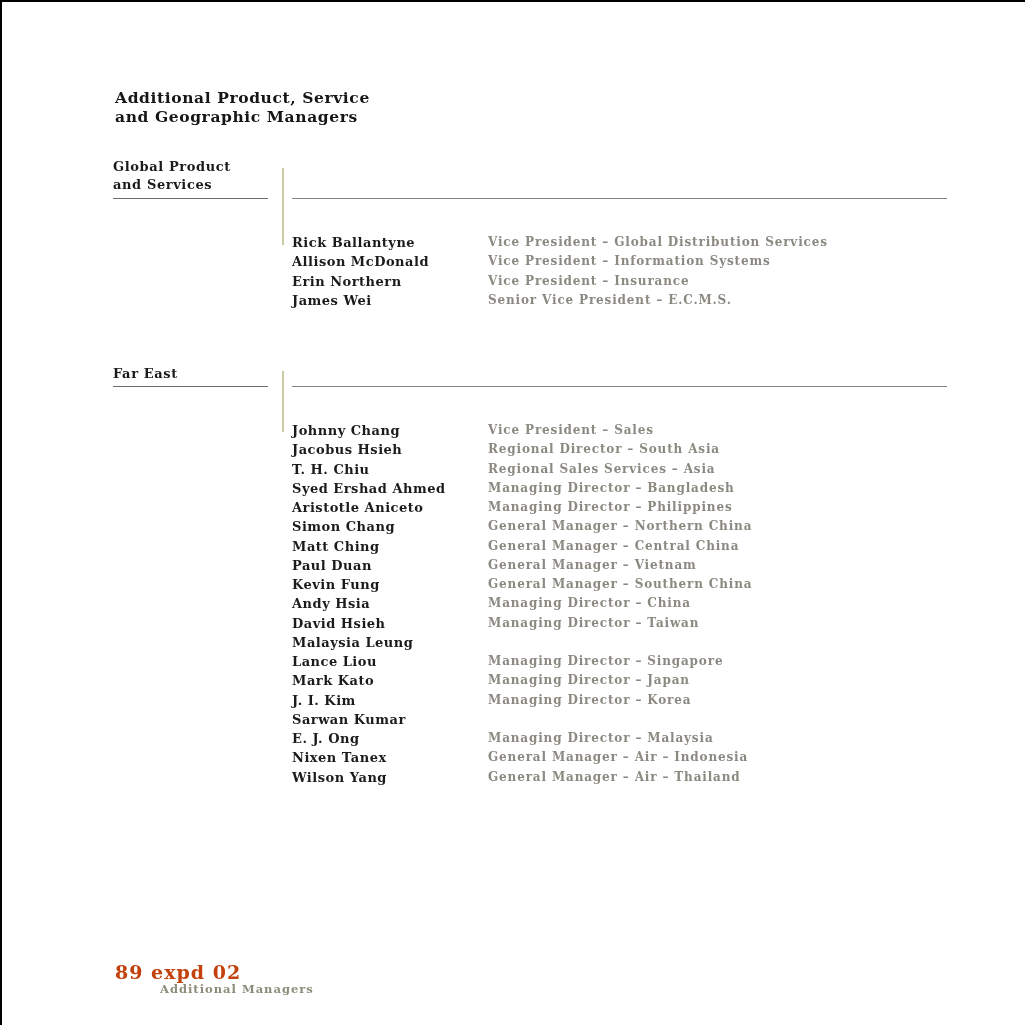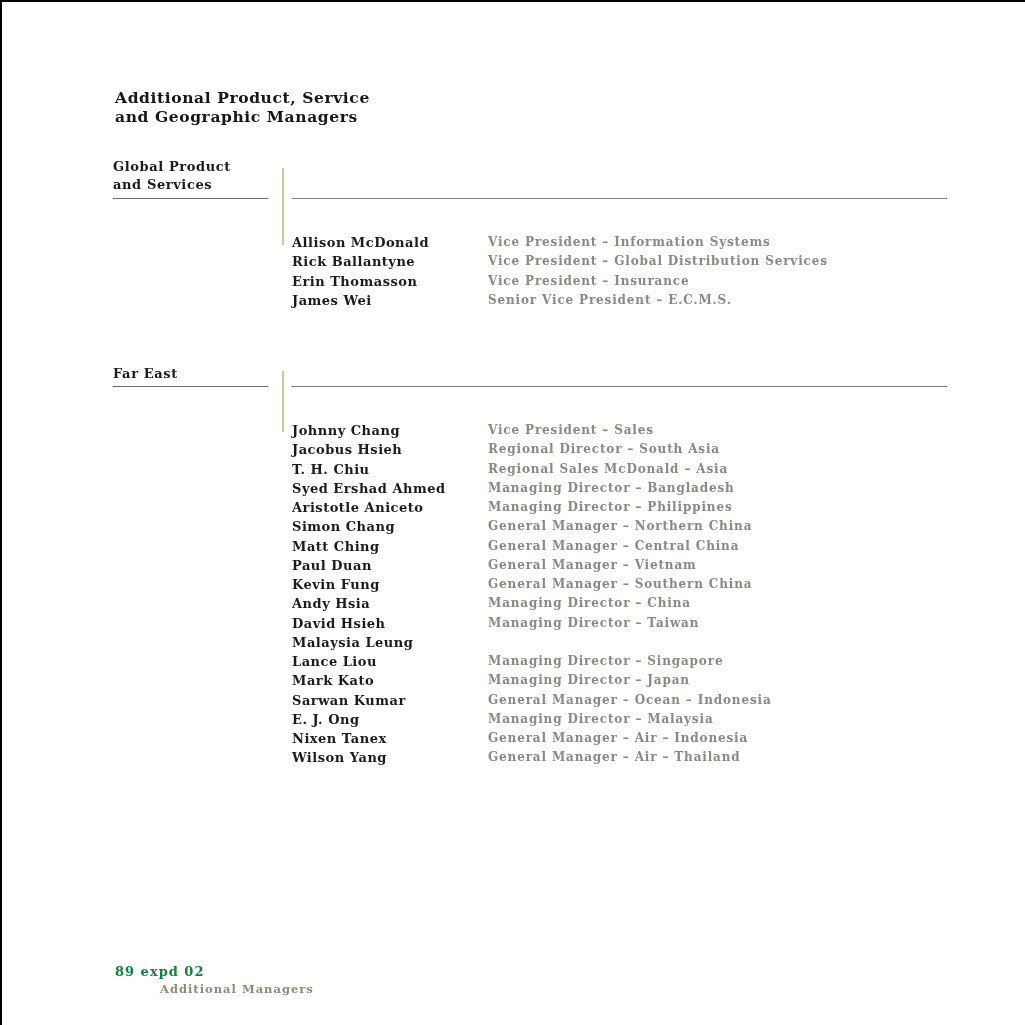--- a/index.html
+++ b/index.html
@@ -54,21 +54,21 @@
     font-size: 13px; font-weight: 700; color: #1b1b1b;
     letter-spacing: 0.5px; white-space: nowrap;
   }
   .person-title {
     font-size: 12px; font-weight: 700; color: #8b8980;
     letter-spacing: 0.85px; white-space: nowrap;
   }
 
   .footer { position: absolute; left: 115px; top: 963px; }
   .footer-code {
-    font-size: 13px; font-weight: 700; color: #15803d;
+    font-size: 19px; font-weight: 700; color: #c2410c;
     letter-spacing: 1px; line-height: 18px;
   }
   .footer-label {
     margin-left: 45px;
     font-size: 11.5px; font-weight: 700; color: #8d8c7a;
     letter-spacing: 1px; line-height: 16px;
   }
 </style>
 </head>
 <body>
@@ -81,29 +81,29 @@
 and Geographic Managers</h1>
 
   <div class="section section-a">
     <div class="sec-heading">Global Product
 and Services</div>
     <div class="rule-left"></div>
     <div class="accent-line"></div>
     <div class="rule-right"></div>
     <div class="rows">
         <div class="row">
+          <span class="person-name">Rick Ballantyne</span>
+          <span class="person-title">Vice President – Global Distribution Services</span>
+        </div>
+        <div class="row">
           <span class="person-name">Allison McDonald</span>
           <span class="person-title">Vice President – Information Systems</span>
         </div>
         <div class="row">
-          <span class="person-name">Rick Ballantyne</span>
-          <span class="person-title">Vice President – Global Distribution Services</span>
-        </div>
-        <div class="row">
-          <span class="person-name">Erin Thomasson</span>
+          <span class="person-name">Erin Northern</span>
           <span class="person-title">Vice President – Insurance</span>
         </div>
         <div class="row">
           <span class="person-name">James Wei</span>
           <span class="person-title">Senior Vice President – E.C.M.S.</span>
         </div>
       </div>
   </div>
 
   <div class="section section-b">
@@ -115,21 +115,21 @@
         <div class="row">
           <span class="person-name">Johnny Chang</span>
           <span class="person-title">Vice President – Sales</span>
         </div>
         <div class="row">
           <span class="person-name">Jacobus Hsieh</span>
           <span class="person-title">Regional Director – South Asia</span>
         </div>
         <div class="row">
           <span class="person-name">T. H. Chiu</span>
-          <span class="person-title">Regional Sales McDonald – Asia</span>
+          <span class="person-title">Regional Sales Services – Asia</span>
         </div>
         <div class="row">
           <span class="person-name">Syed Ershad Ahmed</span>
           <span class="person-title">Managing Director – Bangladesh</span>
         </div>
         <div class="row">
           <span class="person-name">Aristotle Aniceto</span>
           <span class="person-title">Managing Director – Philippines</span>
         </div>
         <div class="row">
@@ -161,22 +161,25 @@
         </div>
         <div class="row">
           <span class="person-name">Lance Liou</span>
           <span class="person-title">Managing Director – Singapore</span>
         </div>
         <div class="row">
           <span class="person-name">Mark Kato</span>
           <span class="person-title">Managing Director – Japan</span>
         </div>
         <div class="row">
+          <span class="person-name">J. I. Kim</span>
+          <span class="person-title">Managing Director – Korea</span>
+        </div>
+        <div class="row">
           <span class="person-name">Sarwan Kumar</span>
-          <span class="person-title">General Manager – Ocean – Indonesia</span>
         </div>
         <div class="row">
           <span class="person-name">E. J. Ong</span>
           <span class="person-title">Managing Director – Malaysia</span>
         </div>
         <div class="row">
           <span class="person-name">Nixen Tanex</span>
           <span class="person-title">General Manager – Air – Indonesia</span>
         </div>
         <div class="row">

